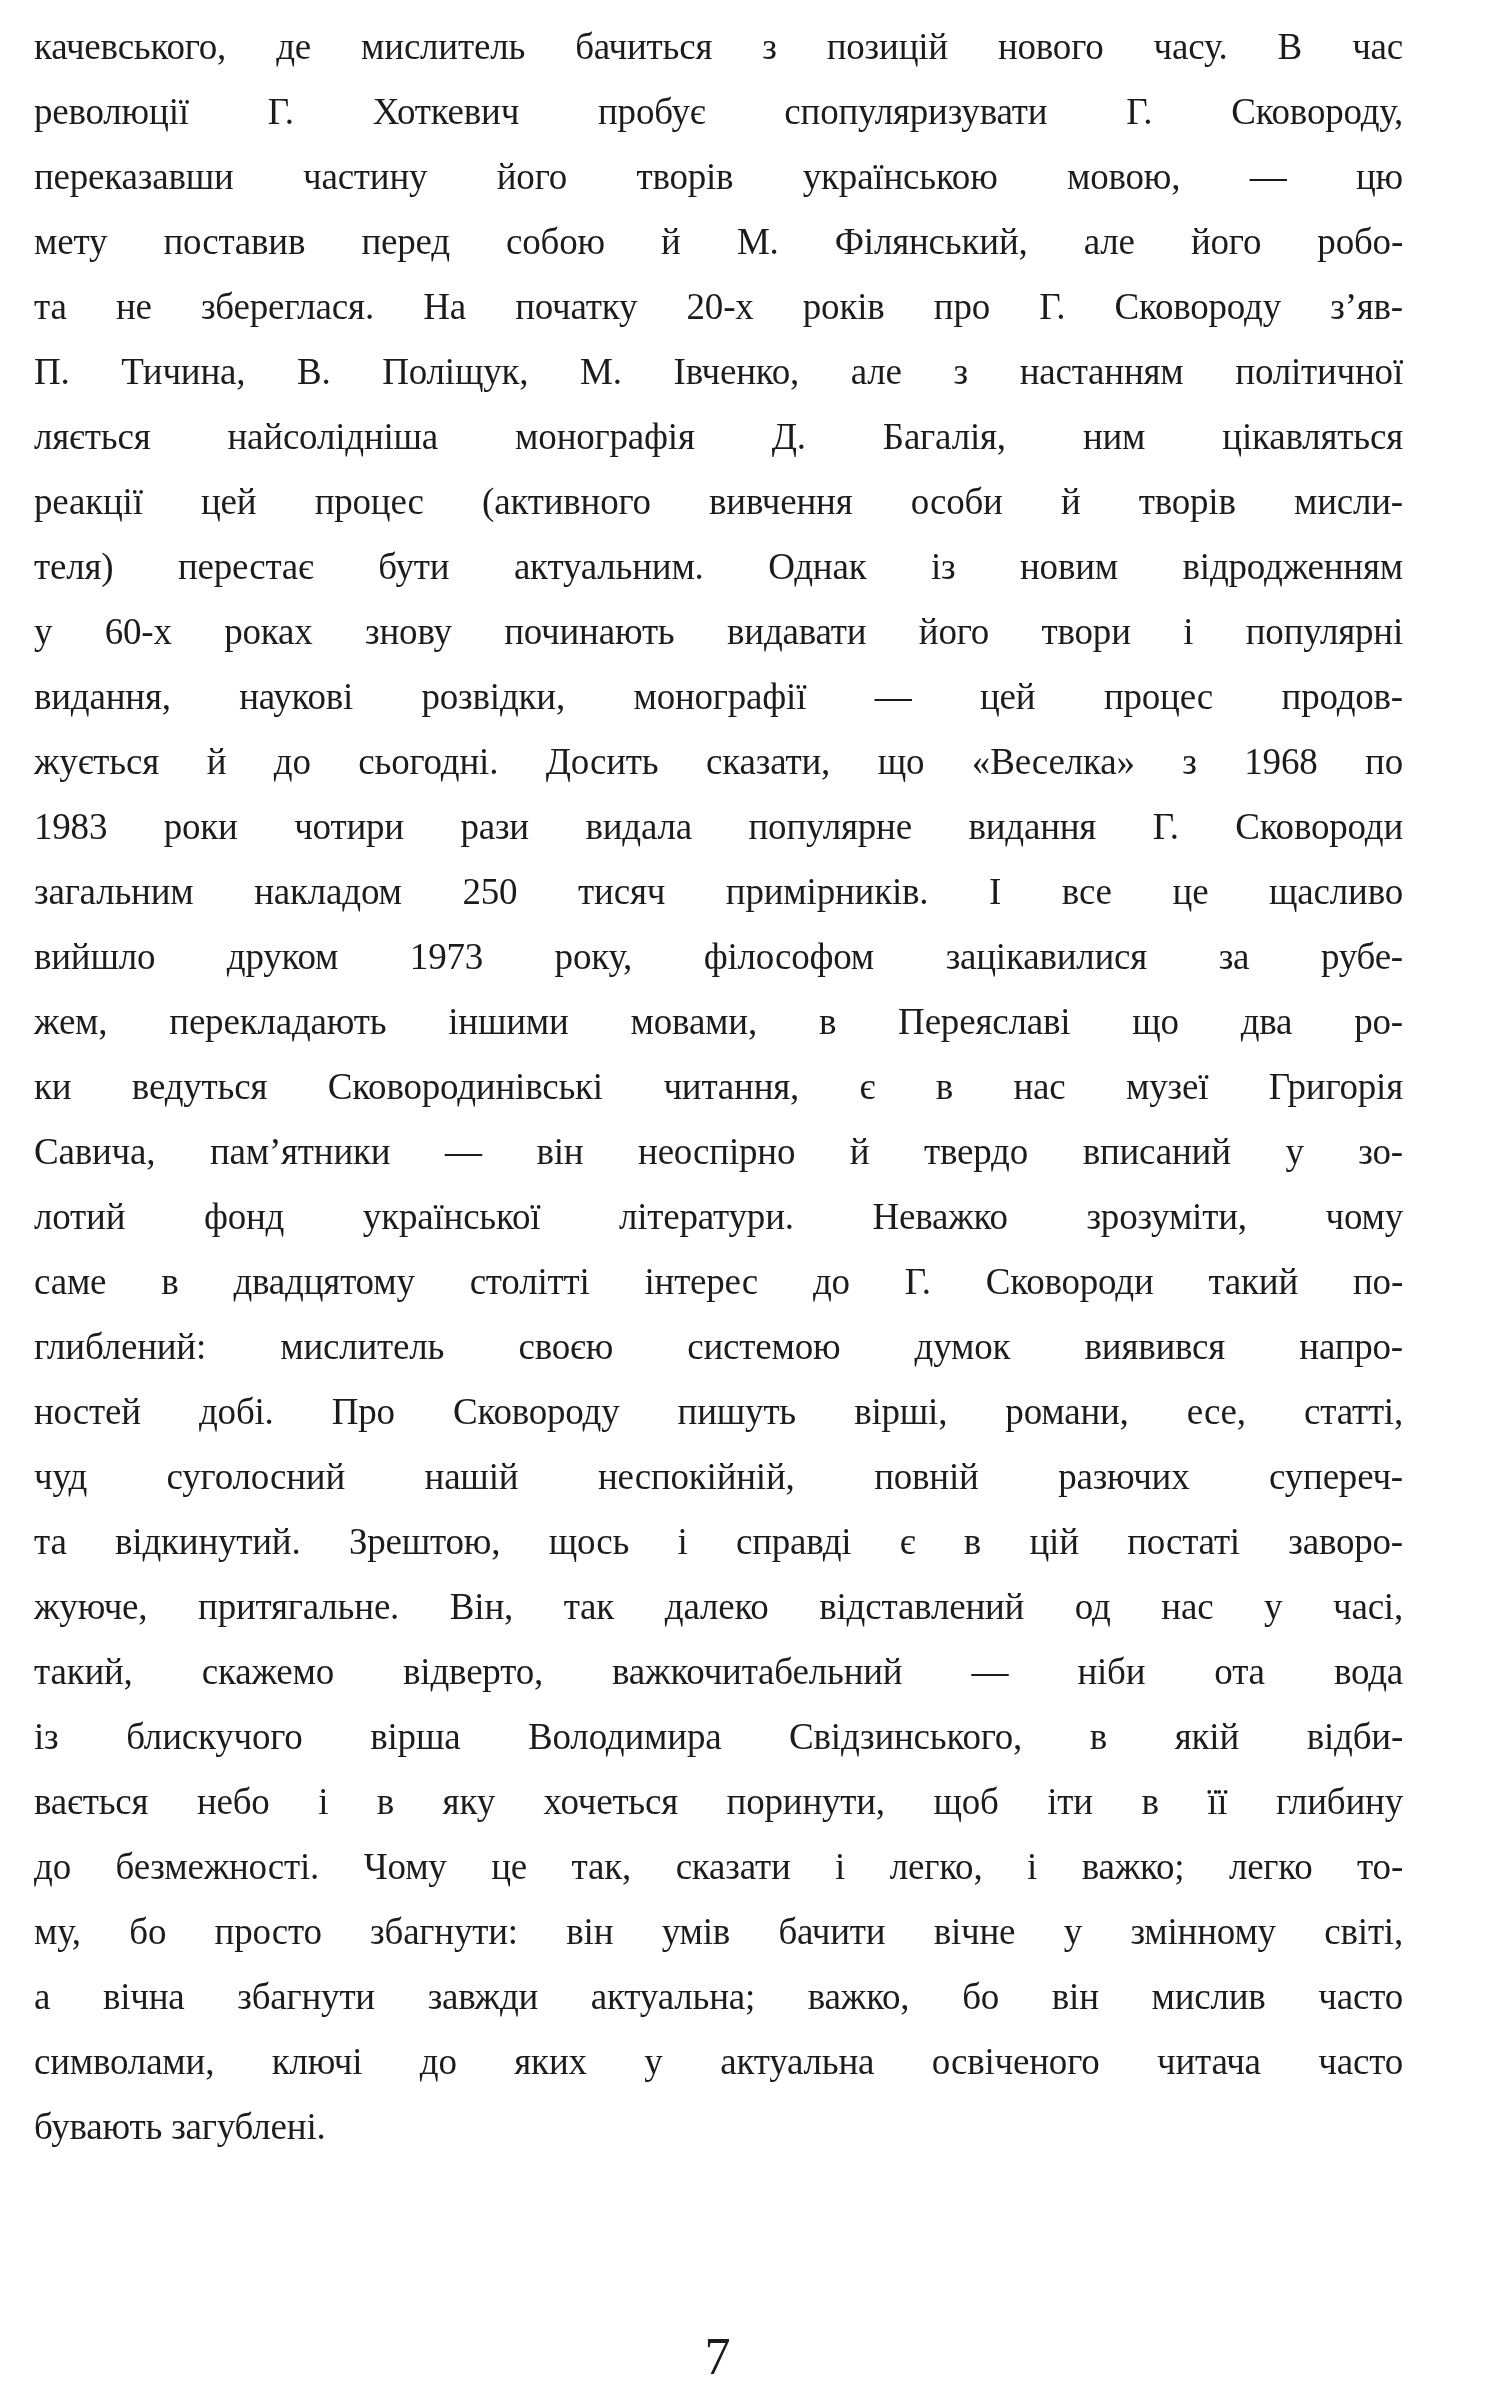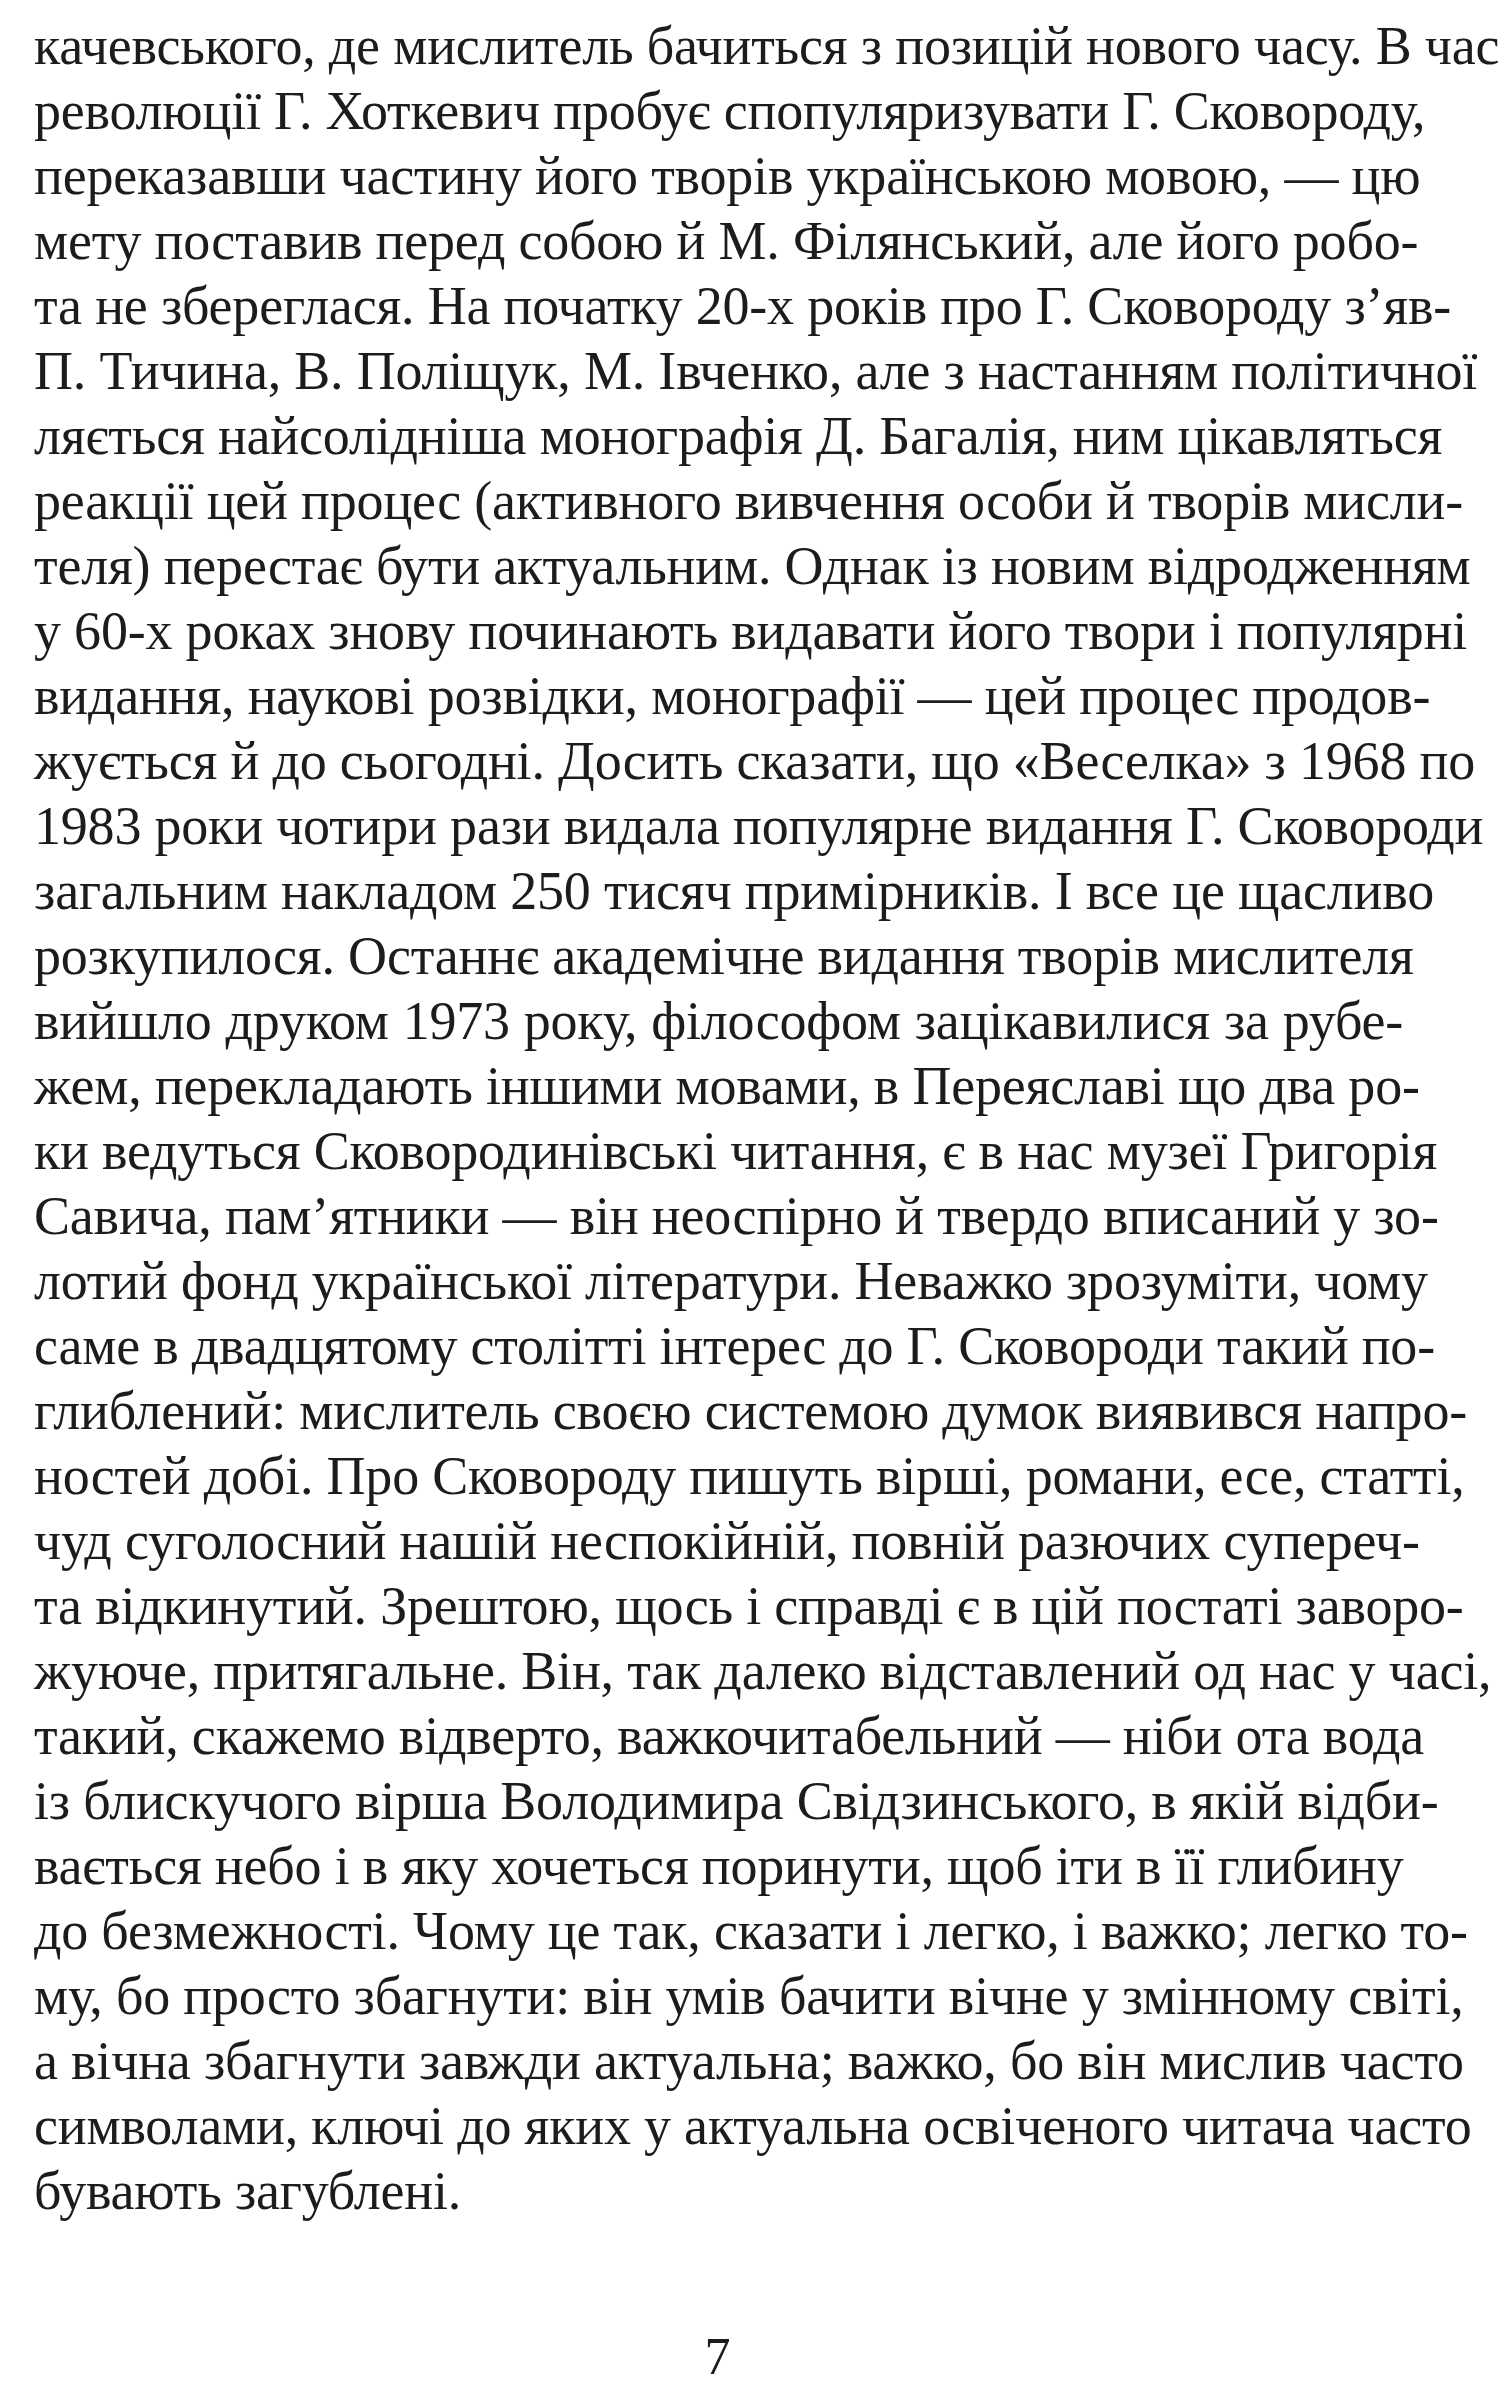--- a/index.html
+++ b/index.html
@@ -25,21 +25,21 @@
     position: absolute;
     left: 34px;
     top: 14px;
     width: 1369px;
   }
   .line {
     display: block;
     height: 65px;
     line-height: 65px;
     font-family: "Liberation Serif", "DejaVu Serif", serif;
-    font-size: 54px;
+    font-size: 37px;
     color: #1c1c1c;
     text-align: justify;
     text-align-last: justify;
     white-space: nowrap;
     overflow: visible;
     letter-spacing: -0.2px;
   }
   .line.last {
     text-align: right;
     text-align-last: left;
@@ -68,21 +68,20 @@
     <span class="line">та не збереглася. На початку 20-х років про Г. Сковороду з’яв-</span>
     <span class="line">П. Тичина, В. Поліщук, М. Івченко, але з настанням політичної</span>
     <span class="line">ляється найсолідніша монографія Д. Багалія, ним цікавляться</span>
     <span class="line">реакції цей процес (активного вивчення особи й творів мисли-</span>
     <span class="line">теля) перестає бути актуальним. Однак із новим відродженням</span>
     <span class="line">у 60-х роках знову починають видавати його твори і популярні</span>
     <span class="line">видання, наукові розвідки, монографії — цей процес продов-</span>
     <span class="line">жується й до сьогодні. Досить сказати, що «Веселка» з 1968 по</span>
     <span class="line">1983 роки чотири рази видала популярне видання Г. Сковороди</span>
     <span class="line">загальним накладом 250 тисяч примірників. І все це щасливо</span>
-    <span class="line">розкупилося. Останнє академічне видання творів мислителя</span>
     <span class="line">вийшло друком 1973 року, філософом зацікавилися за рубе-</span>
     <span class="line">жем, перекладають іншими мовами, в Переяславі що два ро-</span>
     <span class="line">ки ведуться Сковородинівські читання, є в нас музеї Григорія</span>
     <span class="line">Савича, пам’ятники — він неоспірно й твердо вписаний у зо-</span>
     <span class="line">лотий фонд української літератури. Неважко зрозуміти, чому</span>
     <span class="line">саме в двадцятому столітті інтерес до Г. Сковороди такий по-</span>
     <span class="line">глиблений: мислитель своєю системою думок виявився напро-</span>
     <span class="line">ностей добі. Про Сковороду пишуть вірші, романи, есе, статті,</span>
     <span class="line">чуд суголосний нашій неспокійній, повній разючих супереч-</span>
     <span class="line">та відкинутий. Зрештою, щось і справді є в цій постаті заворо-</span>

